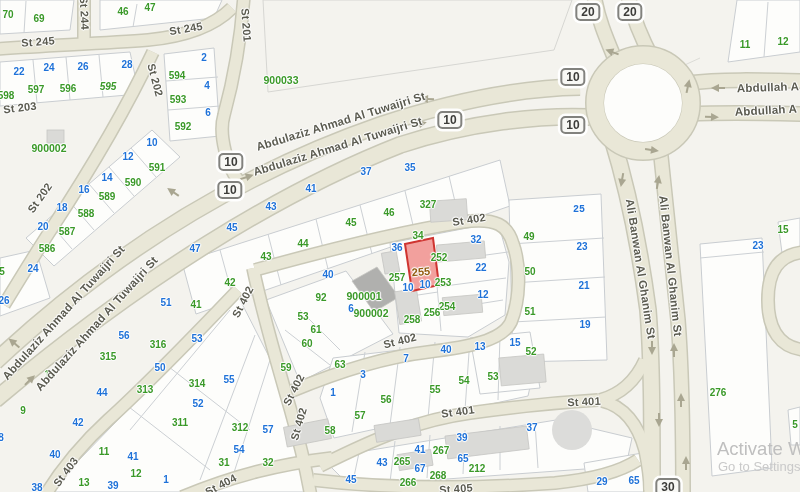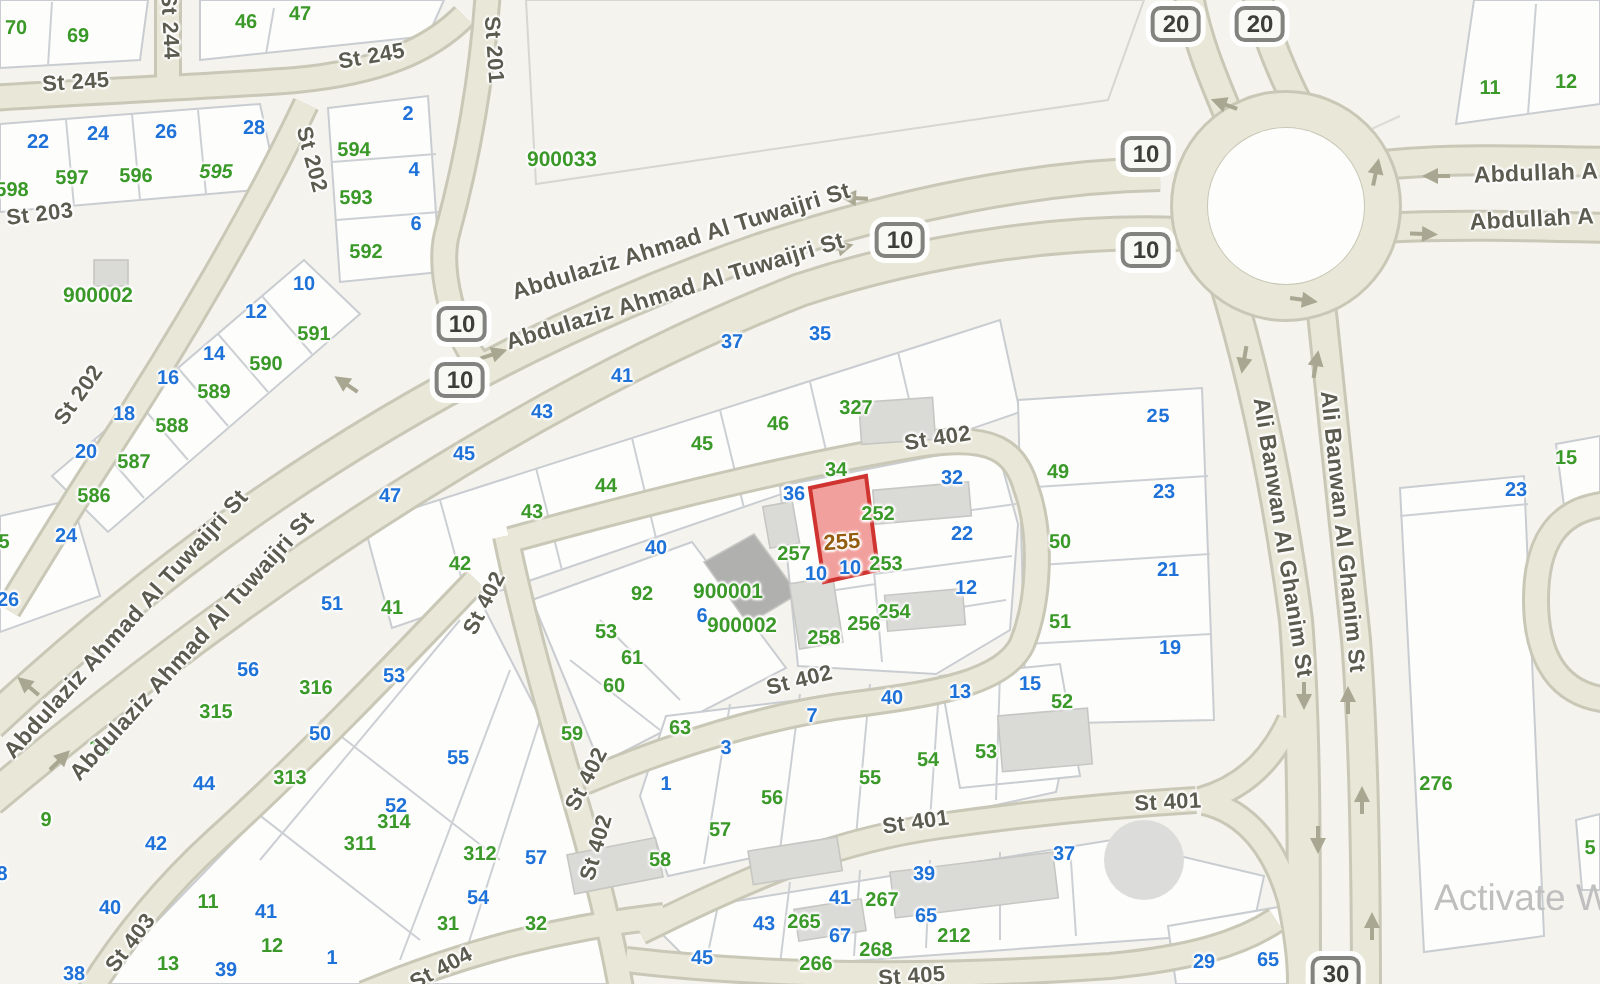--- a/index.html
+++ b/index.html
@@ -265,21 +265,21 @@
       <span class="lbl green" style="left: 493px; top: 377px; transform: translate(-50%, -50%);">53</span>
       <span class="lbl green" style="left: 321px; top: 298px; transform: translate(-50%, -50%);">92</span>
       <span class="lbl green" style="left: 303px; top: 317px; transform: translate(-50%, -50%);">53</span>
       <span class="lbl green" style="left: 316px; top: 330px; transform: translate(-50%, -50%);">61</span>
       <span class="lbl green" style="left: 340px; top: 341px; transform: translate(-50%, -50%); margin-top: 24px;">63</span>
       <span class="lbl green" style="left: 307px; top: 344px; transform: translate(-50%, -50%);">60</span>
       <span class="lbl green" style="left: 286px; top: 368px; transform: translate(-50%, -50%);">59</span>
       <span class="lbl green" style="left: 158px; top: 345px; transform: translate(-50%, -50%);">316</span>
       <span class="lbl green" style="left: 108px; top: 357px; transform: translate(-50%, -50%);">315</span>
       <span class="lbl green" style="left: 145px; top: 390px; transform: translate(-50%, -50%);">313</span>
-      <span class="lbl green" style="left: 197px; top: 384px; transform: translate(-50%, -50%); margin-top: 28px;">314</span>
+      <span class="lbl green" style="left: 197px; top: 384px; transform: translate(-50%, -50%);">314</span>
       <span class="lbl green" style="left: 180px; top: 423px; transform: translate(-50%, -50%);">311</span>
       <span class="lbl green" style="left: 240px; top: 428px; transform: translate(-50%, -50%);">312</span>
       <span class="lbl green" style="left: 224px; top: 463px; transform: translate(-50%, -50%); text-align: right;">31</span>
       <span class="lbl green" style="left: 268px; top: 463px; transform: translate(-50%, -50%);">32</span>
       <span class="lbl green" style="left: 50px; top: 375px; transform: translate(-50%, -50%);">10</span>
       <span class="lbl green" style="left: 23px; top: 411px; transform: translate(-50%, -50%);">9</span>
       <span class="lbl green" style="left: 104px; top: 452px; transform: translate(-50%, -50%);">11</span>
       <span class="lbl green" style="left: 136px; top: 474px; transform: translate(-50%, -50%);">12</span>
       <span class="lbl green" style="left: 84px; top: 483px; transform: translate(-50%, -50%);">13</span>
       <span class="lbl green" style="left: 464px; top: 381px; transform: translate(-50%, -50%);">54</span>
@@ -397,13 +397,14 @@
       <span class="shield" style="left: 573px; top: 77px; transform: translate(-50%, -50%);">10</span>
       <span class="shield" style="left: 573px; top: 125px; transform: translate(-50%, -50%);">10</span>
       <span class="shield" style="left: 588px; top: 12px; transform: translate(-50%, -50%);">20</span>
       <span class="shield" style="left: 630px; top: 12px; transform: translate(-50%, -50%);">20</span>
       <span class="shield" style="left: 668px; top: 487px; transform: translate(-50%, -50%);">30</span>
     </div>
 
   <span class="lbl sel-lbl" style="left:421px;top:272px;transform:translate(-50%,-50%) rotate(-4deg);">255</span>
 
   <span id="wm1">Activate Wi</span>
+  <span id="wm2">Go to Settings</span>
 </div>
 
 </body></html>

